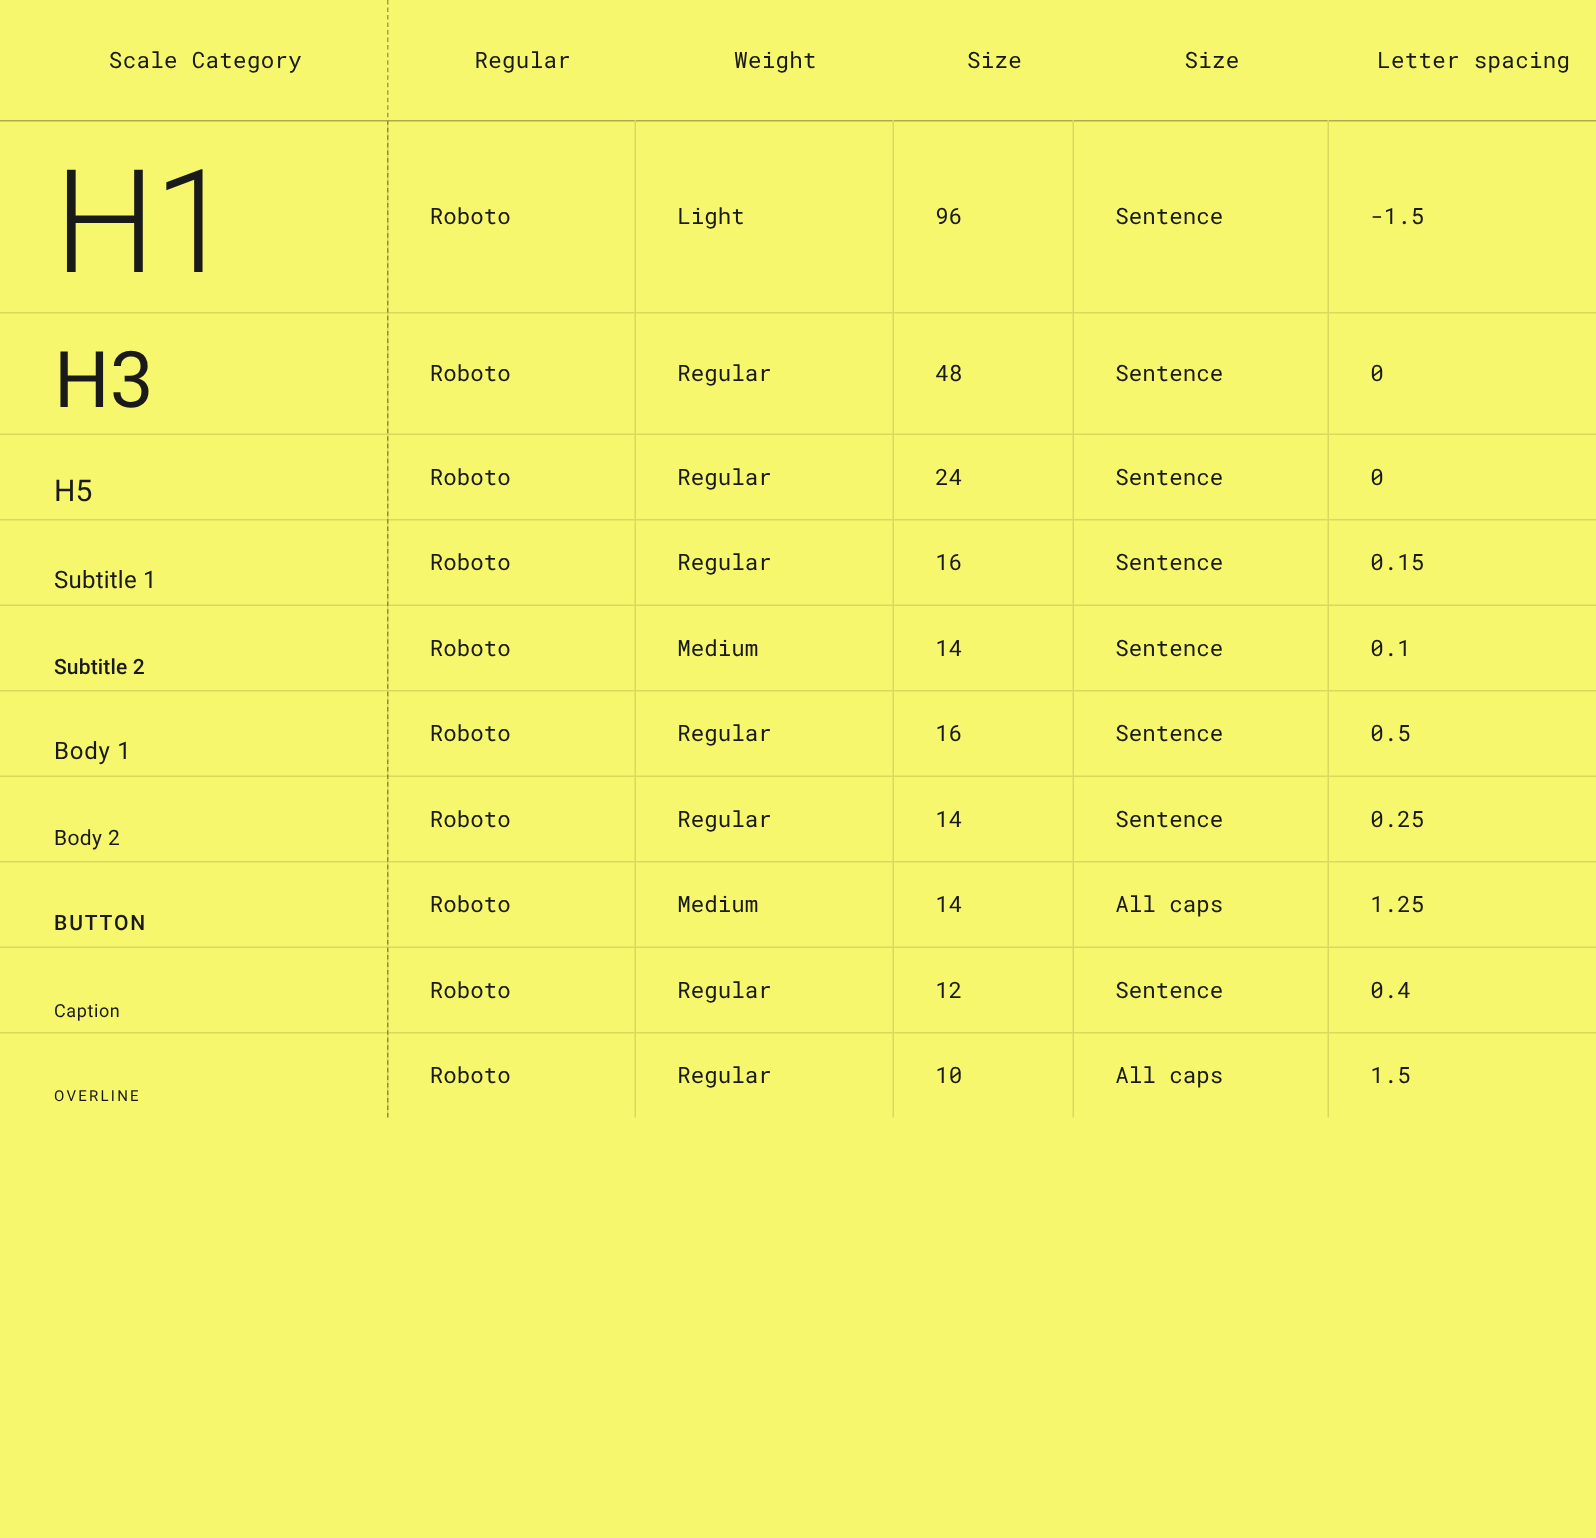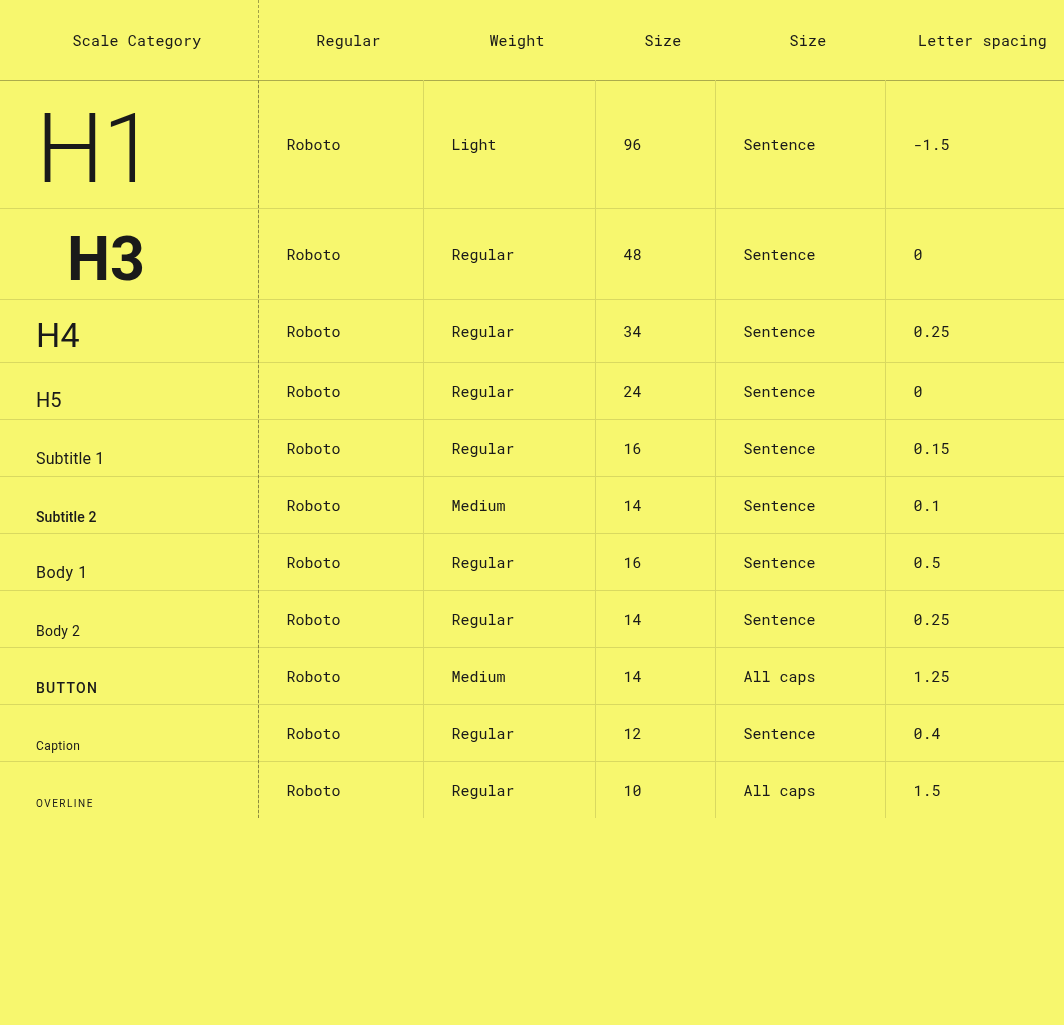--- a/index.html
+++ b/index.html
@@ -110,37 +110,27 @@
             <span class="scale-label" style="font-size: 96px; font-weight: 300; letter-spacing: -1.5px; text-transform: none;">H1</span>
           </td>
           <td class="col-typeface">Roboto</td>
           <td class="col-weight">Light</td>
           <td class="col-size">96</td>
           <td class="col-case">Sentence</td>
           <td class="col-spacing">-1.5</td>
         </tr>
         <tr class="data-row">
           <td class="col-scale">
-            <span class="scale-label" style="font-size: 61px; font-weight: 700; letter-spacing: 0px; text-transform: none; margin-left: 31px;">H3</span>
+            <span class="scale-label" style="font-size: 52px; font-weight: 400; letter-spacing: 0px; text-transform: none;">H3</span>
           </td>
           <td class="col-typeface">Roboto</td>
           <td class="col-weight">Regular</td>
           <td class="col-size">48</td>
           <td class="col-case">Sentence</td>
           <td class="col-spacing">0</td>
-        </tr>
-        <tr class="data-row">
-          <td class="col-scale">
-            <span class="scale-label" style="font-size: 34px; font-weight: 400; letter-spacing: 0.25px; text-transform: none;">H4</span>
-          </td>
-          <td class="col-typeface">Roboto</td>
-          <td class="col-weight">Regular</td>
-          <td class="col-size">34</td>
-          <td class="col-case">Sentence</td>
-          <td class="col-spacing">0.25</td>
         </tr>
         <tr class="data-row">
           <td class="col-scale">
             <span class="scale-label" style="font-size: 20px; font-weight: 400; letter-spacing: 0px; text-transform: none;">H5</span>
           </td>
           <td class="col-typeface">Roboto</td>
           <td class="col-weight">Regular</td>
           <td class="col-size">24</td>
           <td class="col-case">Sentence</td>
           <td class="col-spacing">0</td>

